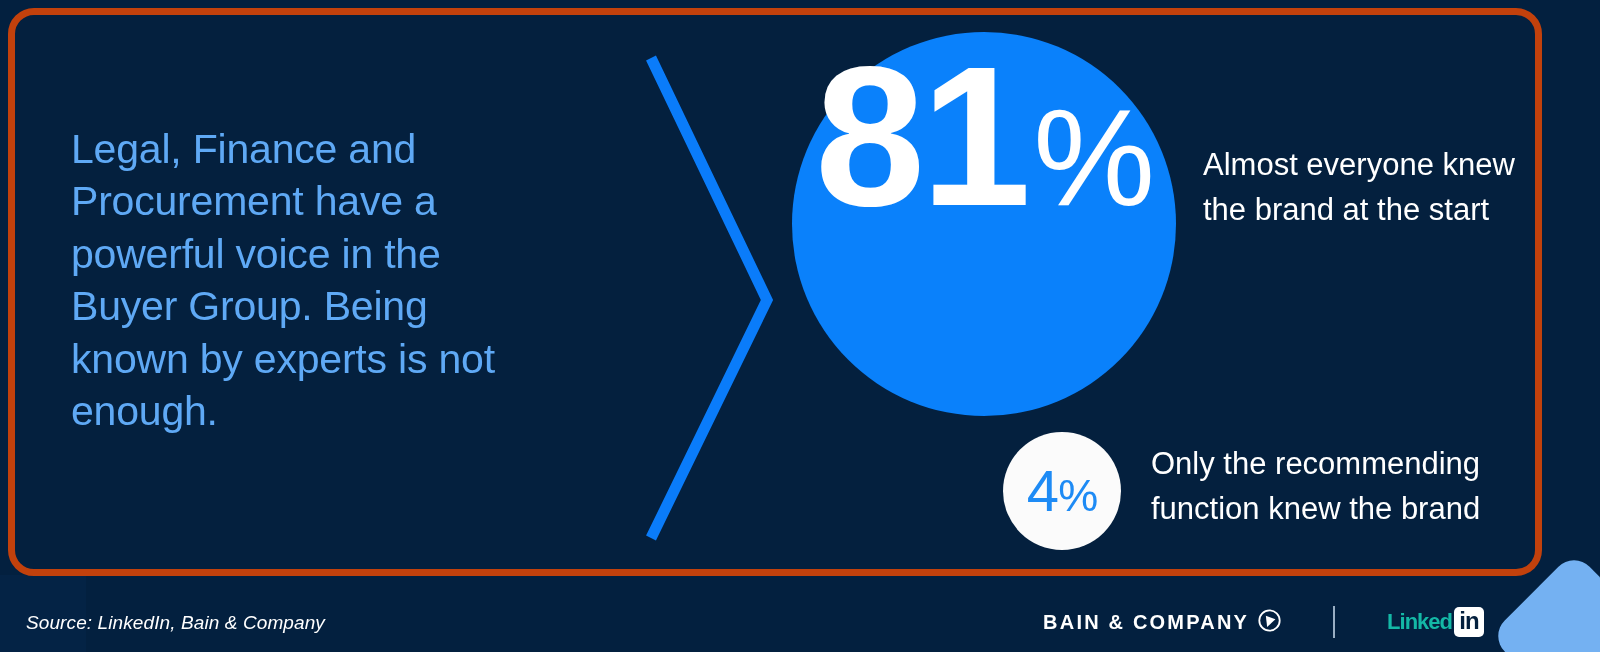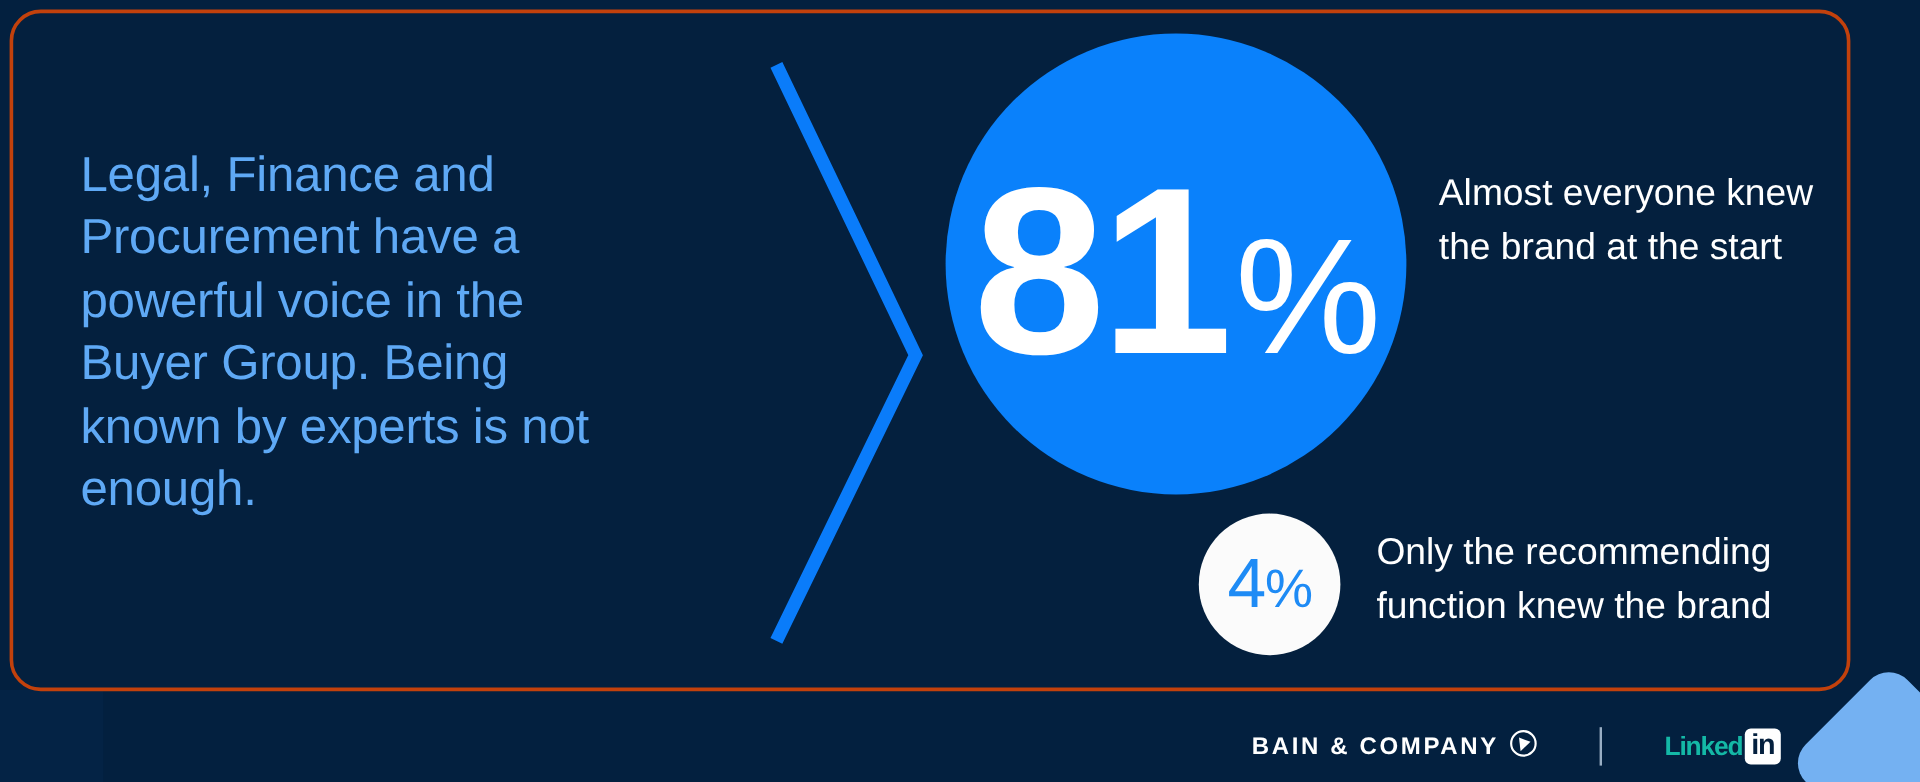--- a/index.html
+++ b/index.html
@@ -40,21 +40,21 @@
     pointer-events: none;
   }
 
   
   .card {
     position: absolute;
     left: 8px;
     top: 8px;
     width: 1534px;
     height: 568px;
-    border: 3px solid #c2410c;
+    border: 7px solid #c2410c;
     border-radius: 26px;
     background: #04203E;
     overflow: hidden;
   }
 
   
   .statement {
     position: absolute;
     left: 56px;
     top: 108px;
@@ -79,21 +79,21 @@
   
   .big-circle {
     position: absolute;
     left: 777px;
     top: 17px;
     width: 384px;
     height: 384px;
     border-radius: 50%;
     background: #0A81FB;
     display: flex;
-    align-items: center;
+    align-items: flex-start;
     justify-content: center;
   }
   .big-circle .stat {
     display: flex;
     align-items: baseline;
     color: #FFFFFF;
     transform: translateY(6px);
   }
   .big-circle .num {
     font-size: 198px;
@@ -275,20 +275,21 @@
     </div>
 
     <div class="caption caption-bottom">Only the recommending function knew the brand</div>
 
     <div class="caption caption-top">Almost everyone knew the brand at the start</div>
 
   </div>
 
   <div class="footer">
 
+    <div class="source">Source: LinkedIn, Bain &amp; Company</div>
 
     <div class="logos">
 
       <div class="bain">
         <span class="bain-word">BAIN &amp; COMPANY</span>
         <span>
           <svg width="23" height="23" viewBox="0 0 23 23" xmlns="http://www.w3.org/2000/svg" aria-hidden="true">
             <circle cx="11.5" cy="11.5" r="10.2" fill="none" stroke="#FFFFFF" stroke-width="1.8"></circle>
             <path d="M11.5 4.6 L16.6 14.8 L6.4 14.8 Z" fill="#FFFFFF" transform="rotate(200 11.5 11.5)"></path>
           </svg>

